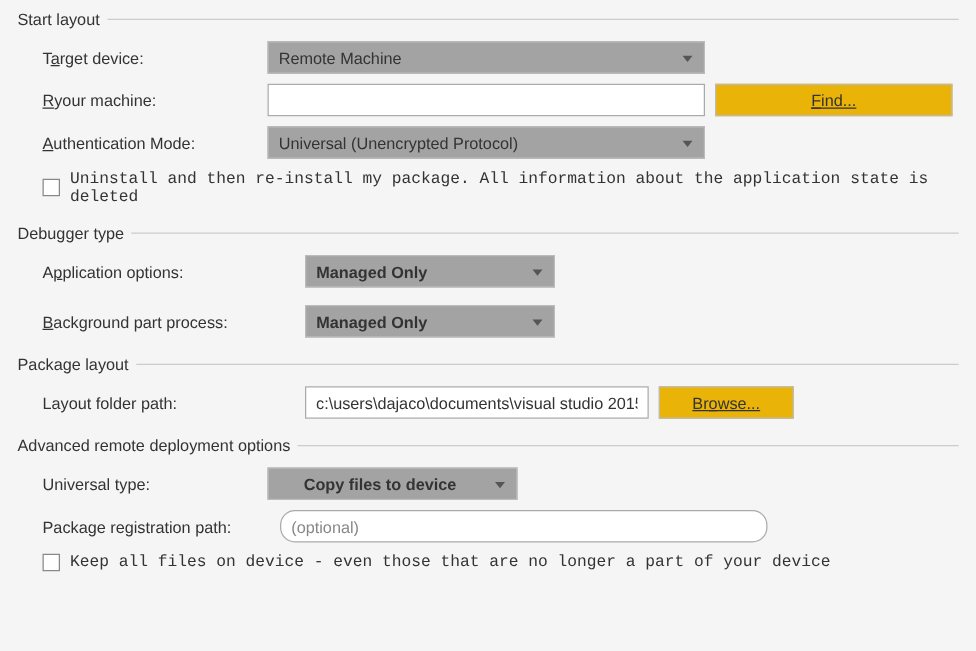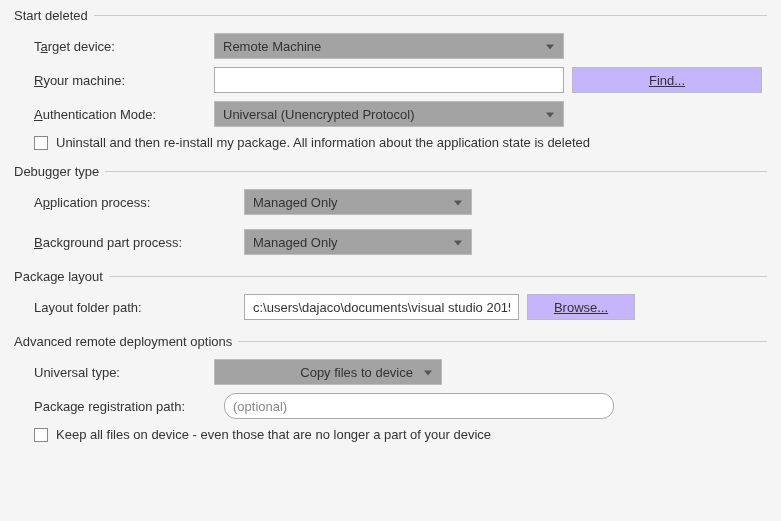--- a/index.html
+++ b/index.html
@@ -63,36 +63,36 @@
       position: absolute;
       right: 10px;
       top: 50%;
       transform: translateY(-30%);
       border-left: 4px solid transparent;
       border-right: 4px solid transparent;
       border-top: 5px solid #555;
       pointer-events: none;
     }
     .select-w1 { width: 350px; }
-    .select-w2 { width: 228px; }
+    .select-w2 { width: 200px; font-weight: bold; }
     .input {
       background: #fff;
       border: 1px solid #aaa;
       height: 26px;
       padding: 0 8px;
       font-family: inherit;
       font-size: 13px;
       color: #333;
     }
     .input::placeholder { color: #888; }
     .input-w1 { width: 350px; }
     .input-w2 { width: 275px; }
     .input-w3 { width: 390px; border-radius: 12px; }
     .btn {
-      background: #c4b5fd;
+      background: #eab308;
       border: 1px solid #bbb;
       height: 26px;
       padding: 0 16px;
       font-family: inherit;
       font-size: 13px;
       color: #333;
       cursor: pointer;
     }
     .btn-find { width: 190px; margin-left: 8px; text-decoration: underline; }
     .btn-browse { width: 108px; margin-left: 8px; text-decoration: underline; }
@@ -107,29 +107,30 @@
       height: 14px;
       border: 1px solid #888;
       background: #fff;
       margin-right: 8px;
       cursor: pointer;
       flex-shrink: 0;
     }
     .checkbox-label {
       font-size: 13px;
       color: #333;
+      font-family: Liberation Mono, monospace;
     }
     .mnemonic { text-decoration: underline; }
   </style>
 </head>
 <body>
 
 <div class="section">
   <div class="section-header">
-    <span class="section-title">Start deleted</span>
+    <span class="section-title">Start layout</span>
     <div class="section-line"></div>
   </div>
 
   <div class="row">
     <div class="label"><span>T</span><span class="mnemonic">a</span><span>rget device:</span></div>
     <div class="select-wrap">
       <button class="select select-w1" style="text-align:left;">Remote Machine</button>
     </div>
   </div>
 
@@ -152,21 +153,21 @@
   </div>
 </div>
 
 <div class="section">
   <div class="section-header">
     <span class="section-title">Debugger type</span>
     <div class="section-line"></div>
   </div>
 
   <div class="row" style="margin-bottom:14px;">
-    <div class="label label-wide"><span>A</span><span class="mnemonic">p</span><span>plication process:</span></div>
+    <div class="label label-wide"><span>A</span><span class="mnemonic">p</span><span>plication options:</span></div>
     <div class="select-wrap">
       <button class="select select-w2" style="text-align:left;">Managed Only</button>
     </div>
   </div>
 
   <div class="row">
     <div class="label label-wide"><span class="mnemonic">B</span><span>ackground part process:</span></div>
     <div class="select-wrap">
       <button class="select select-w2" style="text-align:left;">Managed Only</button>
     </div>
@@ -188,21 +189,21 @@
 
 <div class="section">
   <div class="section-header">
     <span class="section-title">Advanced remote deployment options</span>
     <div class="section-line"></div>
   </div>
 
   <div class="row">
     <div class="label">Universal type:</div>
     <div class="select-wrap">
-      <button class="select select-w2" style="text-align:right;">Copy files to device</button>
+      <button class="select select-w2" style="text-align:center;">Copy files to device</button>
     </div>
   </div>
 
   <div class="row">
     <div class="label label-wide" style="width:190px;">Package registration path:</div>
     <input class="input input-w3" type="text" placeholder="(optional)" style="">
   </div>
 
   <div class="checkbox-row">
     <div class="checkbox"></div>

